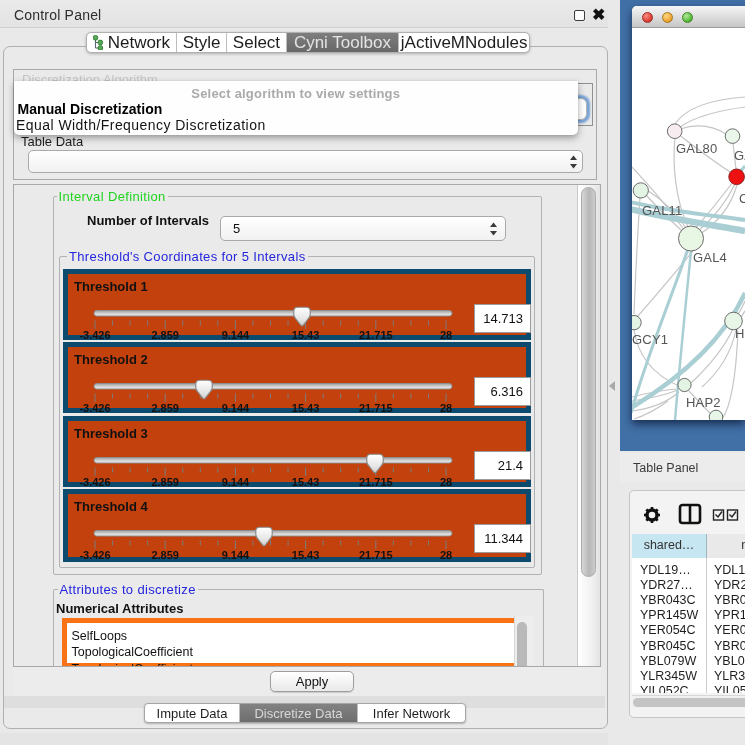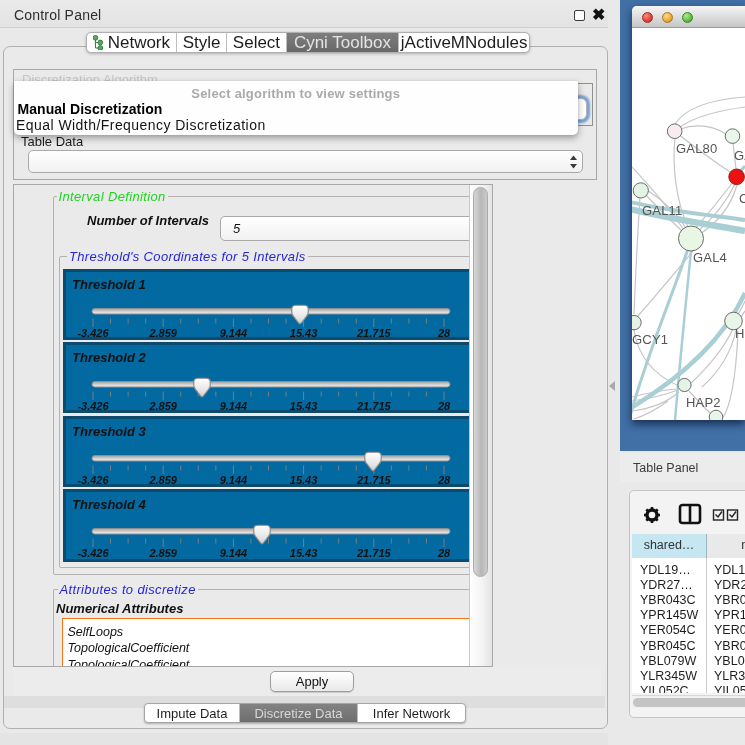--- a/index.html
+++ b/index.html
@@ -37,36 +37,36 @@
 #datacombo { left:28px; top:149.5px; width:555px; height:23px; line-height:20px; }
 #datacombo .txt { position:absolute; left:10.5px; top:4px; font-size:13.5px; letter-spacing:0.15px; }
 
 
 #overlay { left:14px; top:80.5px; width:563.5px; height:54px; background:#fefefe; border-radius:0 0 5px 5px; box-shadow:0 3px 7px rgba(0,0,0,0.35), 0 0 1px rgba(0,0,0,0.2); z-index:10; }
 #overlay .hint { position:absolute; left:0; right:0; top:5.5px; text-align:center; font-size:13px; letter-spacing:0.2px; font-weight:bold; color:#aaaaaa; }
 #overlay .it1 { position:absolute; left:3.5px; top:20px; font-size:14px; letter-spacing:0.05px; font-weight:bold; color:#000; }
 #overlay .it2 { position:absolute; left:2px; top:36px; font-size:14px; letter-spacing:0.45px; color:#141414; }
 
 
-#scrollpane { left:13px; top:184px; width:480px; height:483px; border:1px solid #a8a8a8; overflow:hidden;font-style:italic; }
+#scrollpane { left:13px; top:184px; width:588px; height:483px; border:1px solid #a8a8a8; overflow:hidden; }
 #vsb-track { position:absolute; right:0; top:0; width:23px; height:481px; background:linear-gradient(90deg,#ffffff,#f2f2f2 60%,#e3e3e3); border-left:1px solid #c9c9c9; }
 #vsb-thumb { position:absolute; right:4px; top:2px; width:15px; height:390px; border-radius:8px; background:linear-gradient(90deg,#d7d7d7,#b7b7b7 55%,#cccccc); border:1px solid #ababab; }
 
 
 .group { position:absolute; border:1px solid #b2b2b2; border-radius:2px; }
 .gtitle { position:absolute; top:-8px; font-size:13px; letter-spacing:0.35px; background:#eaeaea; padding:0 2px; white-space:nowrap; }
 
 
-.tblock { position:absolute; left:49px; width:468px; height:71px; border:3px solid #0c4a6e; background:#0369a1; }
+.tblock { position:absolute; left:49px; width:468px; height:71px; border:5px solid #0c4a6e; background:#c2410c; }
 .tblock .name { position:absolute; left:6px; top:5px; font-size:13px; font-weight:bold; color:#111; }
 .tblock svg { position:absolute; left:0; top:0; }
 .vbox { position:absolute; left:406px; top:30px; width:57px; height:29px; background:#fff; border:1px solid #9b9b9b; font-size:13px; color:#111; text-align:right; line-height:27px; padding-right:7px; }
 
 
-#attrlist { position:absolute; background:#fff; border:1px solid #f97316; font-size:12.5px; color:#111; }
+#attrlist { position:absolute; background:#fff; border:5px solid #f97316; font-size:12.5px; color:#111; }
 #attrlist div { padding-left:4.5px; height:16.3px; line-height:16.3px; }
 
 
 #applyrow { left:13px; top:667px; width:588px; height:29px; background:#ececec; }
 #applyband { left:4px; top:696px; width:601px; height:12px; background:#dedede; }
 #applybtn { left:270px; top:671px; width:84px; height:21px; background:linear-gradient(#ffffff,#e9e9e9); border:1px solid #9e9e9e; border-radius:5px; font-size:13px; color:#111; text-align:center; line-height:19px; box-shadow:0 1px 1px rgba(0,0,0,0.15); }
 
 
 #gapstrip { left:608px; top:0; width:12px; height:745px; background:#e9e9e9; }
 #netarea { left:620px; top:0; width:125px; height:451px; background:#4170a6; }

